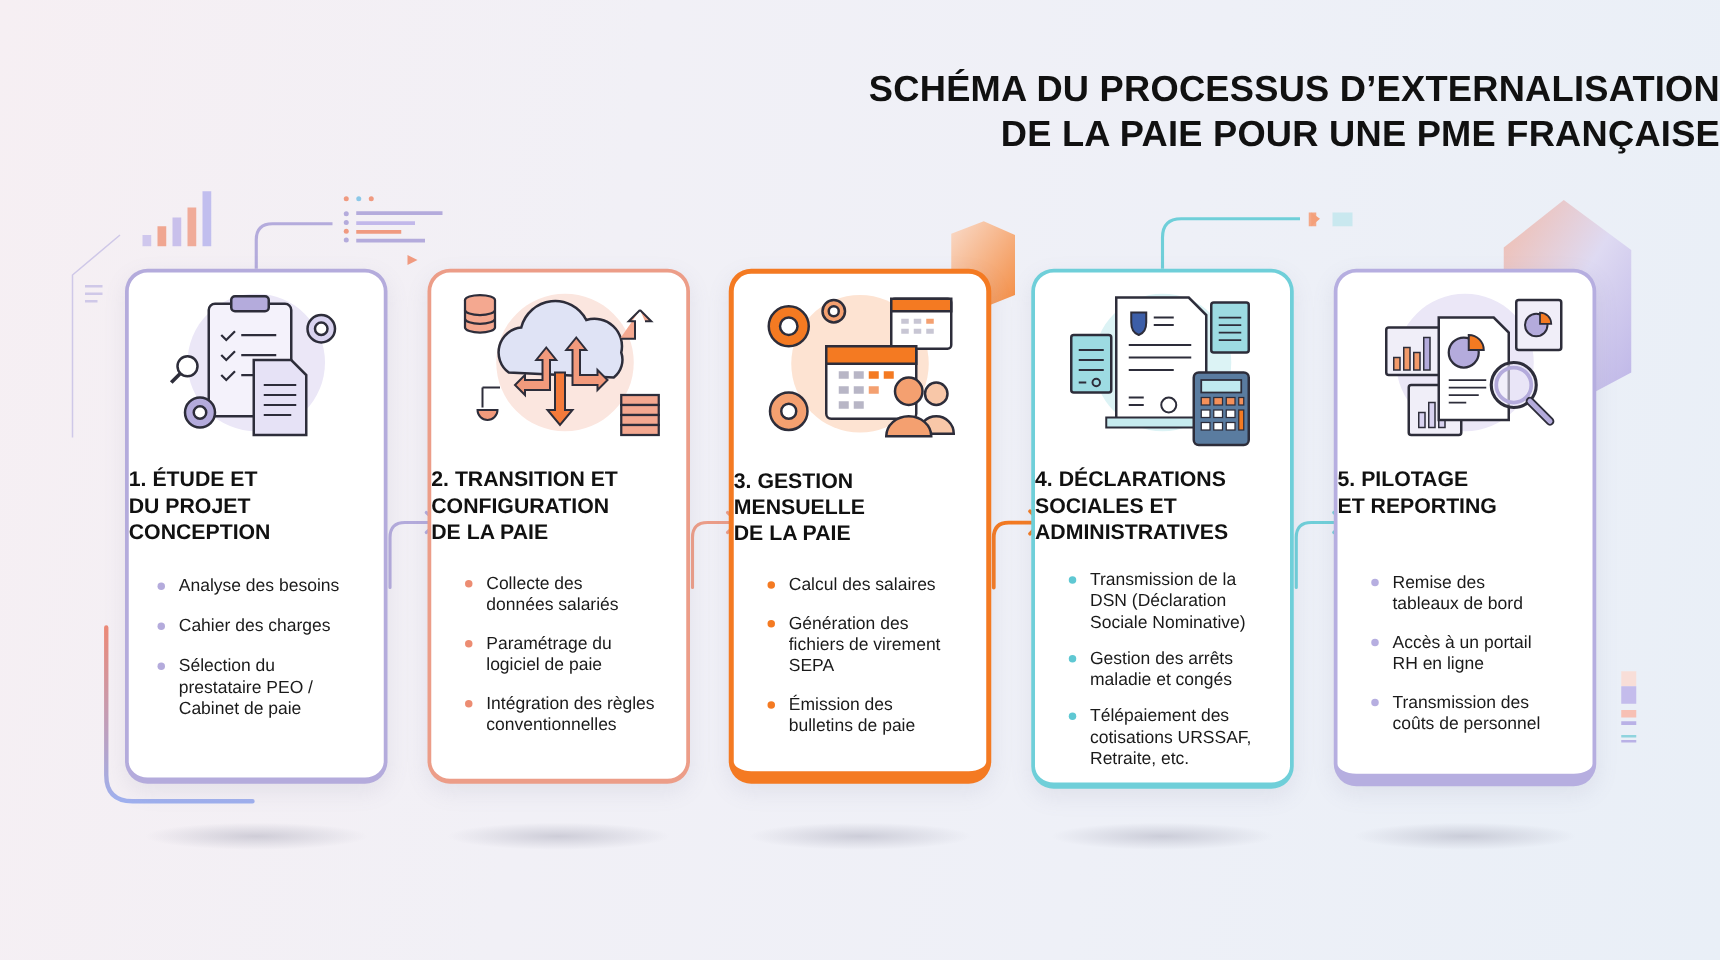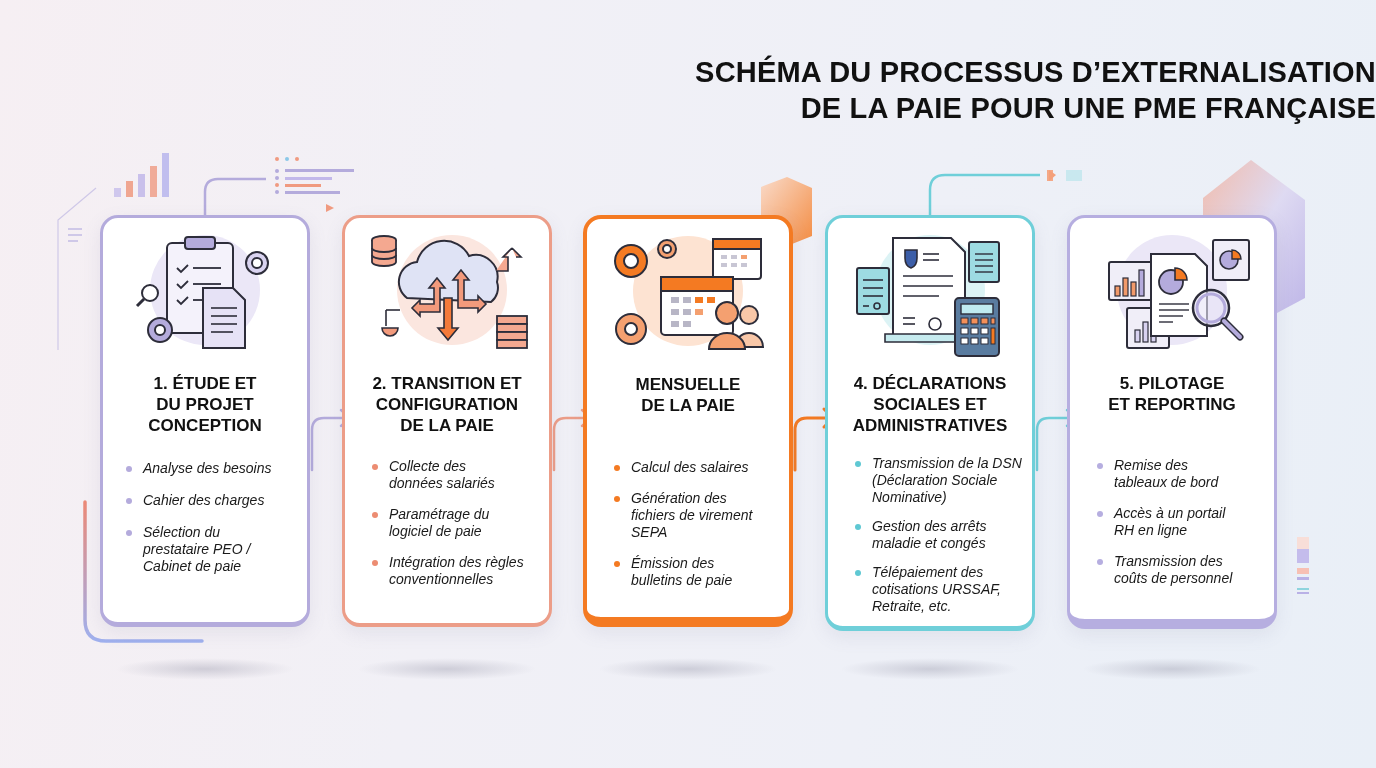--- a/index.html
+++ b/index.html
@@ -29,24 +29,24 @@
   .card.c4 { left: 825px; border-color: #6fcfd9; border-bottom-width: 5px; height: 416px; }
   .card.c5 { left: 1067px; border-color: #b6aee0; border-bottom-width: 10px; height: 414px; }
 
   .icon-area {
     position: absolute; left: 0; top: 10px; width: 100%; height: 140px;
   }
   .icon-area svg { display: block; margin: 0 auto; }
 
   .card-title {
     position: absolute; left: 0; top: 155px; width: 100%;
-    text-align: center; font-weight: 700; font-size: 17px; line-height: 21px; color: #111;
+    text-align: left; font-weight: 700; font-size: 17px; line-height: 21px; color: #111;
   }
   .card-title div { white-space: nowrap; }
-  .bullets { position: absolute; left: 20px; right: 8px; top: 240px; list-style: none; font-style: italic; }
+  .bullets { position: absolute; left: 20px; right: 8px; top: 240px; list-style: none; }
   .bullets li {
     position: relative; padding-left: 20px; font-size: 14px; line-height: 17px;
     color: #1a1a1a; margin-bottom: 14px;
   }
   .bullets li::before {
     content: ""; position: absolute; left: 3px; top: 6px; width: 6px; height: 6px; border-radius: 50%;
     background: var(--dot);
   }
   .c1 .bullets { --dot: #b4abdc; top: 242px; }
   .c1 .bullets li { margin-bottom: 15px; }
@@ -275,20 +275,21 @@
       </g>
       <g stroke="#2d2d3a" stroke-width="2">
         <circle cx="146" cy="86" r="9" fill="#f8c7a8"></circle>
           <path d="M132 118 a14 14 0 0 1 28 0 Z" fill="#f8c7a8"></path>
         <circle cx="124" cy="84" r="11" fill="#f4a070"></circle>
           <path d="M106 120 a18 16 0 0 1 36 0 Z" fill="#f4a070"></path>
       </g>
     </svg>
   </div>
   <div class="card-title">
+    <div>3. GESTION</div>
     <div>MENSUELLE</div>
     <div>DE LA PAIE</div>
   </div>
   <ul class="bullets">
     <li>Calcul des salaires</li>
     <li style="width:160px">Génération des fichiers de virement SEPA</li>
     <li style="width:140px">Émission des bulletins de paie</li>
   </ul>
 </div>
 

